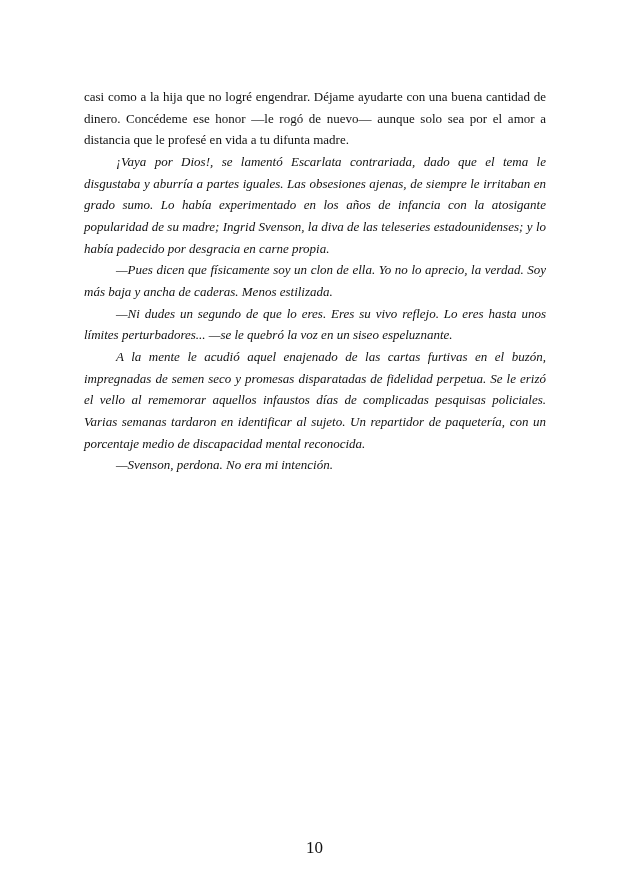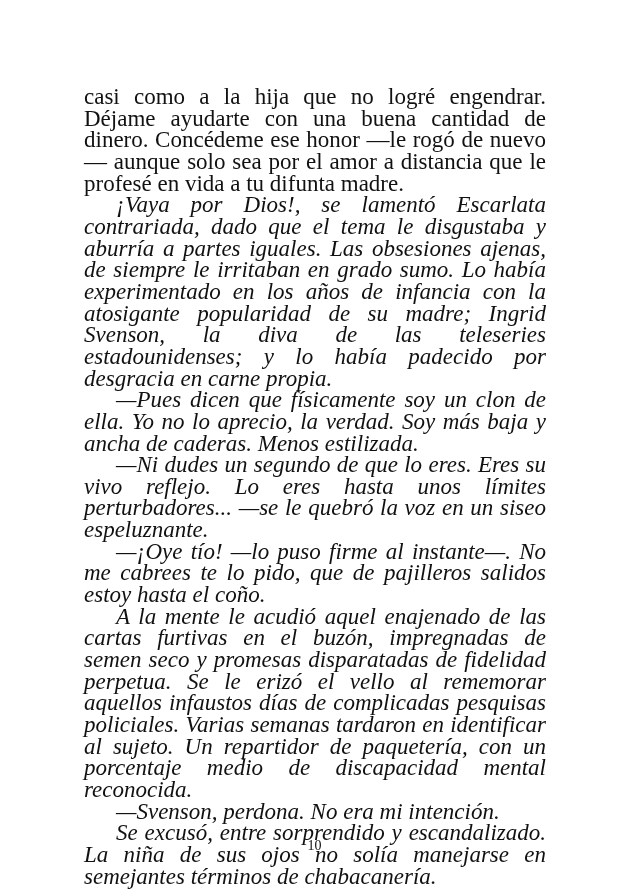--- a/index.html
+++ b/index.html
@@ -6,45 +6,43 @@
   body { width: 629px; height: 892px; position: relative; overflow: hidden; }
   .page {
     position: absolute; left: 0; top: 0; width: 629px; height: 892px; background: #ffffff;
   }
   .text-block {
     position: absolute;
     left: 84px;
     top: 86px;
     width: 462px;
     font-family: "Liberation Serif", serif;
-    font-size: 23px;
+    font-size: 13px;
     line-height: 21.65px;
     color: #111111;
     text-align: justify;
   }
   .text-block p { margin: 0; padding: 0; text-indent: 0; }
   .text-block p.indent { text-indent: 32px; font-style: italic; }
   .page-number {
     position: absolute;
     left: 0; width: 629px;
     top: 838px;
     text-align: center;
     font-family: "Liberation Serif", serif;
-    font-size: 14px;
+    font-size: 17px;
     color: #111111;
   }
 </style>
 </head>
 <body>
 
 <div class="page">
   <div class="text-block">
     <p>casi como a la hija que no logré engendrar. Déjame ayudarte con una buena cantidad de dinero. Concédeme ese honor —le rogó de nuevo— aunque solo sea por el amor a distancia que le profesé en vida a tu difunta madre.</p>
     <p class="indent">¡Vaya por Dios!, se lamentó Escarlata contrariada, dado que el tema le disgustaba y aburría a partes iguales. Las obsesiones ajenas, de siempre le irritaban en grado sumo. Lo había experimentado en los años de infancia con la atosigante popularidad de su madre; Ingrid Svenson, la diva de las teleseries estadounidenses; y lo había padecido por desgracia en carne propia.</p>
     <p class="indent">—Pues dicen que físicamente soy un clon de ella. Yo no lo aprecio, la verdad. Soy más baja y ancha de caderas. Menos estilizada.</p>
     <p class="indent">—Ni dudes un segundo de que lo eres. Eres su vivo reflejo. Lo eres hasta unos límites perturbadores... —se le quebró la voz en un siseo espeluznante.</p>
-    <p class="indent">—¡Oye tío! —lo puso firme al instante—. No me cabrees te lo pido, que de pajilleros salidos estoy hasta el coño.</p>
     <p class="indent">A la mente le acudió aquel enajenado de las cartas furtivas en el buzón, impregnadas de semen seco y promesas disparatadas de fidelidad perpetua. Se le erizó el vello al rememorar aquellos infaustos días de complicadas pesquisas policiales. Varias semanas tardaron en identificar al sujeto. Un repartidor de paquetería, con un porcentaje medio de discapacidad mental reconocida.</p>
     <p class="indent">—Svenson, perdona. No era mi intención.</p>
-    <p class="indent">Se excusó, entre sorprendido y escandalizado. La niña de sus ojos no solía manejarse en semejantes términos de chabacanería.</p>
   </div>
   <div class="page-number">10</div>
 </div>
 
 </body></html>

